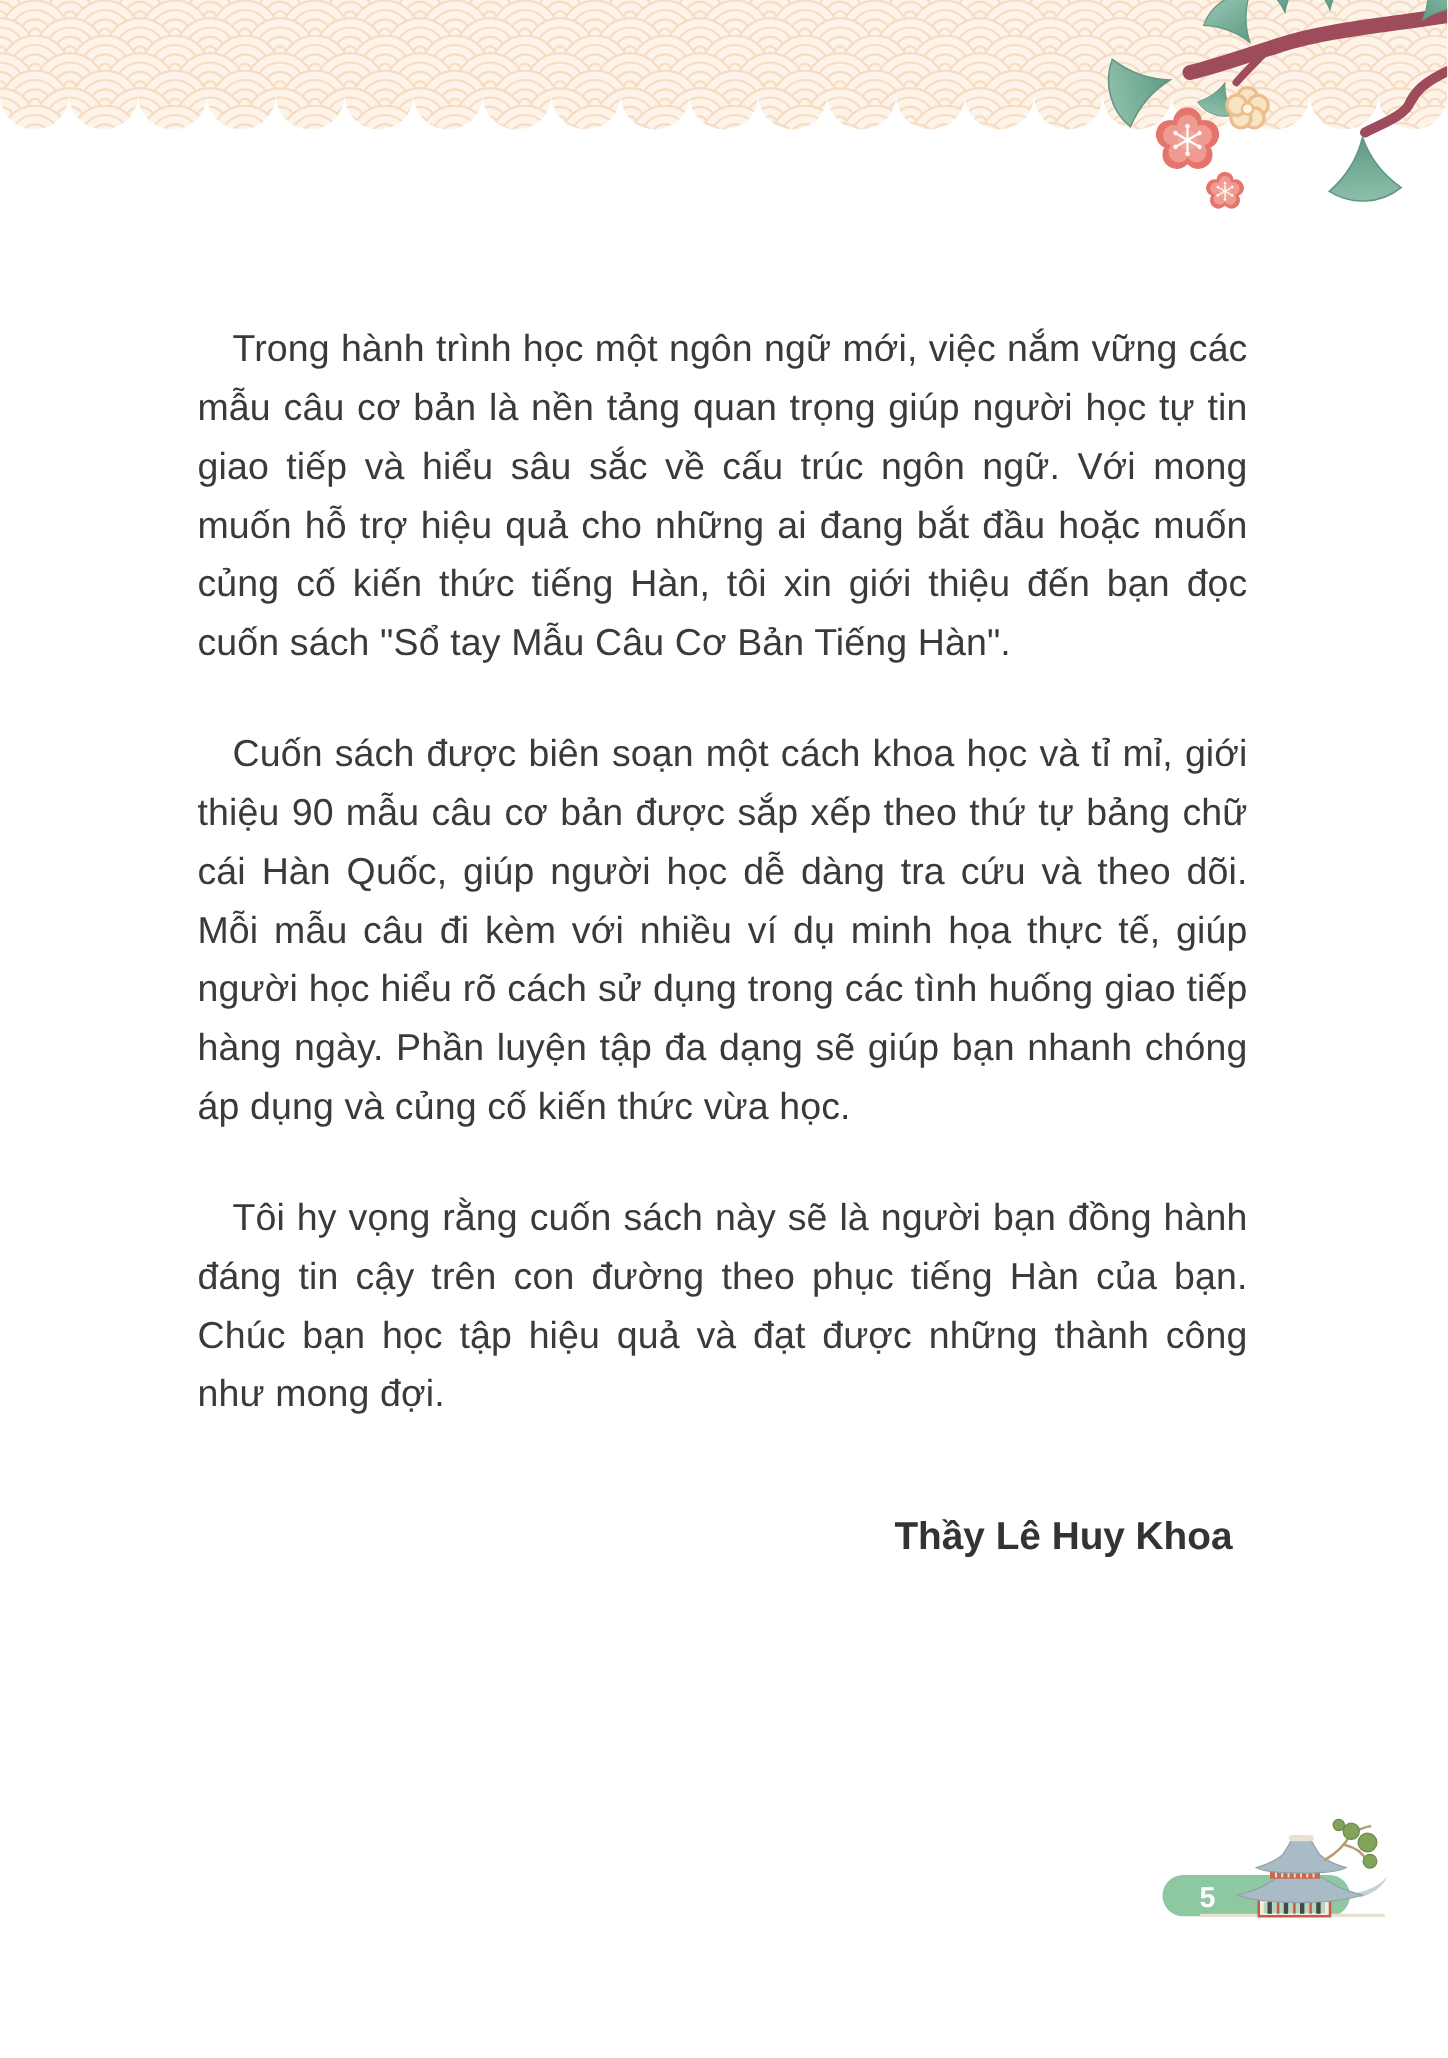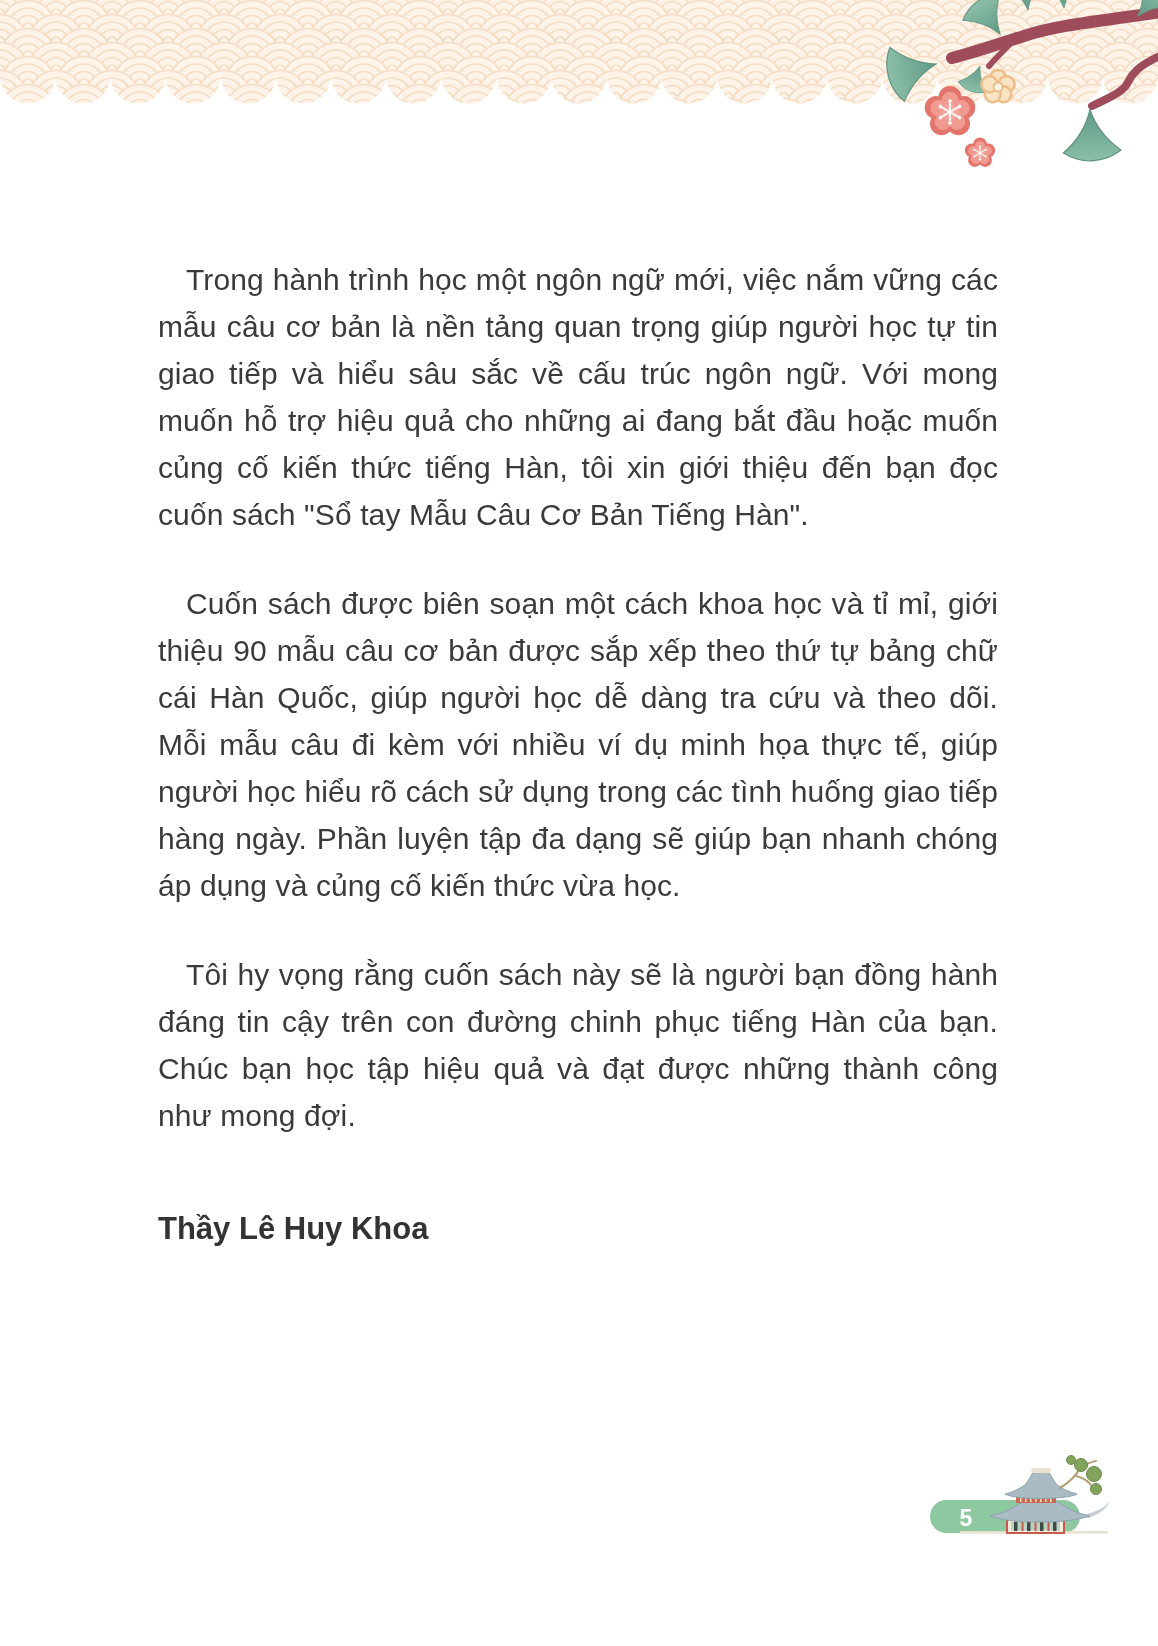--- a/index.html
+++ b/index.html
@@ -23,21 +23,21 @@
     text-align:justify;
     text-indent:28px;
     letter-spacing:0.1px;
     margin:0 0 42px 0;
   }
   .signature{
     margin-top:72px;
     padding-right:12px;
     font-size:31px;
     font-weight:bold;
-    text-align:left;
+    text-align:right;
     color:#333333;
   }
   .footer-art{position:absolute;right:46px;bottom:106px;display:block;}
   .pagenum-text{
     font-family:"Liberation Sans","DejaVu Sans",sans-serif;
     font-size:23px;font-weight:bold;fill:#ffffff;
   }
 </style>
 </head>
 <body>
@@ -142,21 +142,21 @@
         <circle r="4.5" fill="#fcf4e4" stroke="#edbd8c" stroke-width="2"></circle>
       </g>
       <use href="#blossom" transform="translate(122,112)"></use>
       <use href="#blossom" transform="translate(152,153) scale(0.6)"></use>
     </g>
   </svg>
 
   <main class="content">
     <p class="para">Trong hành trình học một ngôn ngữ mới, việc nắm vững các mẫu câu cơ bản là nền tảng quan trọng giúp người học tự tin giao tiếp và hiểu sâu sắc về cấu trúc ngôn ngữ. Với mong muốn hỗ trợ hiệu quả cho những ai đang bắt đầu hoặc muốn củng cố kiến thức tiếng Hàn, tôi xin giới thiệu đến bạn đọc cuốn sách "Sổ tay Mẫu Câu Cơ Bản Tiếng Hàn".</p>
     <p class="para">Cuốn sách được biên soạn một cách khoa học và tỉ mỉ, giới thiệu 90 mẫu câu cơ bản được sắp xếp theo thứ tự bảng chữ cái Hàn Quốc, giúp người học dễ dàng tra cứu và theo dõi. Mỗi mẫu câu đi kèm với nhiều ví dụ minh họa thực tế, giúp người học hiểu rõ cách sử dụng trong các tình huống giao tiếp hàng ngày. Phần luyện tập đa dạng sẽ giúp bạn nhanh chóng áp dụng và củng cố kiến thức vừa học.</p>
-    <p class="para">Tôi hy vọng rằng cuốn sách này sẽ là người bạn đồng hành đáng tin cậy trên con đường chinh phục tiếng Hàn của bạn. Chúc bạn học tập hiệu quả và đạt được những thành công như mong đợi.</p>
+    <p class="para">Tôi hy vọng rằng cuốn sách này sẽ là người bạn đồng hành đáng tin cậy trên con đường theo phục tiếng Hàn của bạn. Chúc bạn học tập hiệu quả và đạt được những thành công như mong đợi.</p>
     <div class="signature">Thầy Lê Huy Khoa</div>
   </main>
 
   <svg class="footer-art" width="212" height="92" viewBox="0 0 212 92" aria-hidden="false">
 
     <rect x="30" y="52" width="150" height="33" rx="16.5" fill="#8ec8a0"></rect>
     <text class="pagenum-text" x="66" y="77.5" text-anchor="middle">5</text>
 
     <g>
       <rect x="60" y="83" width="148" height="2.5" rx="1.2" fill="#e6e0d0"></rect>

